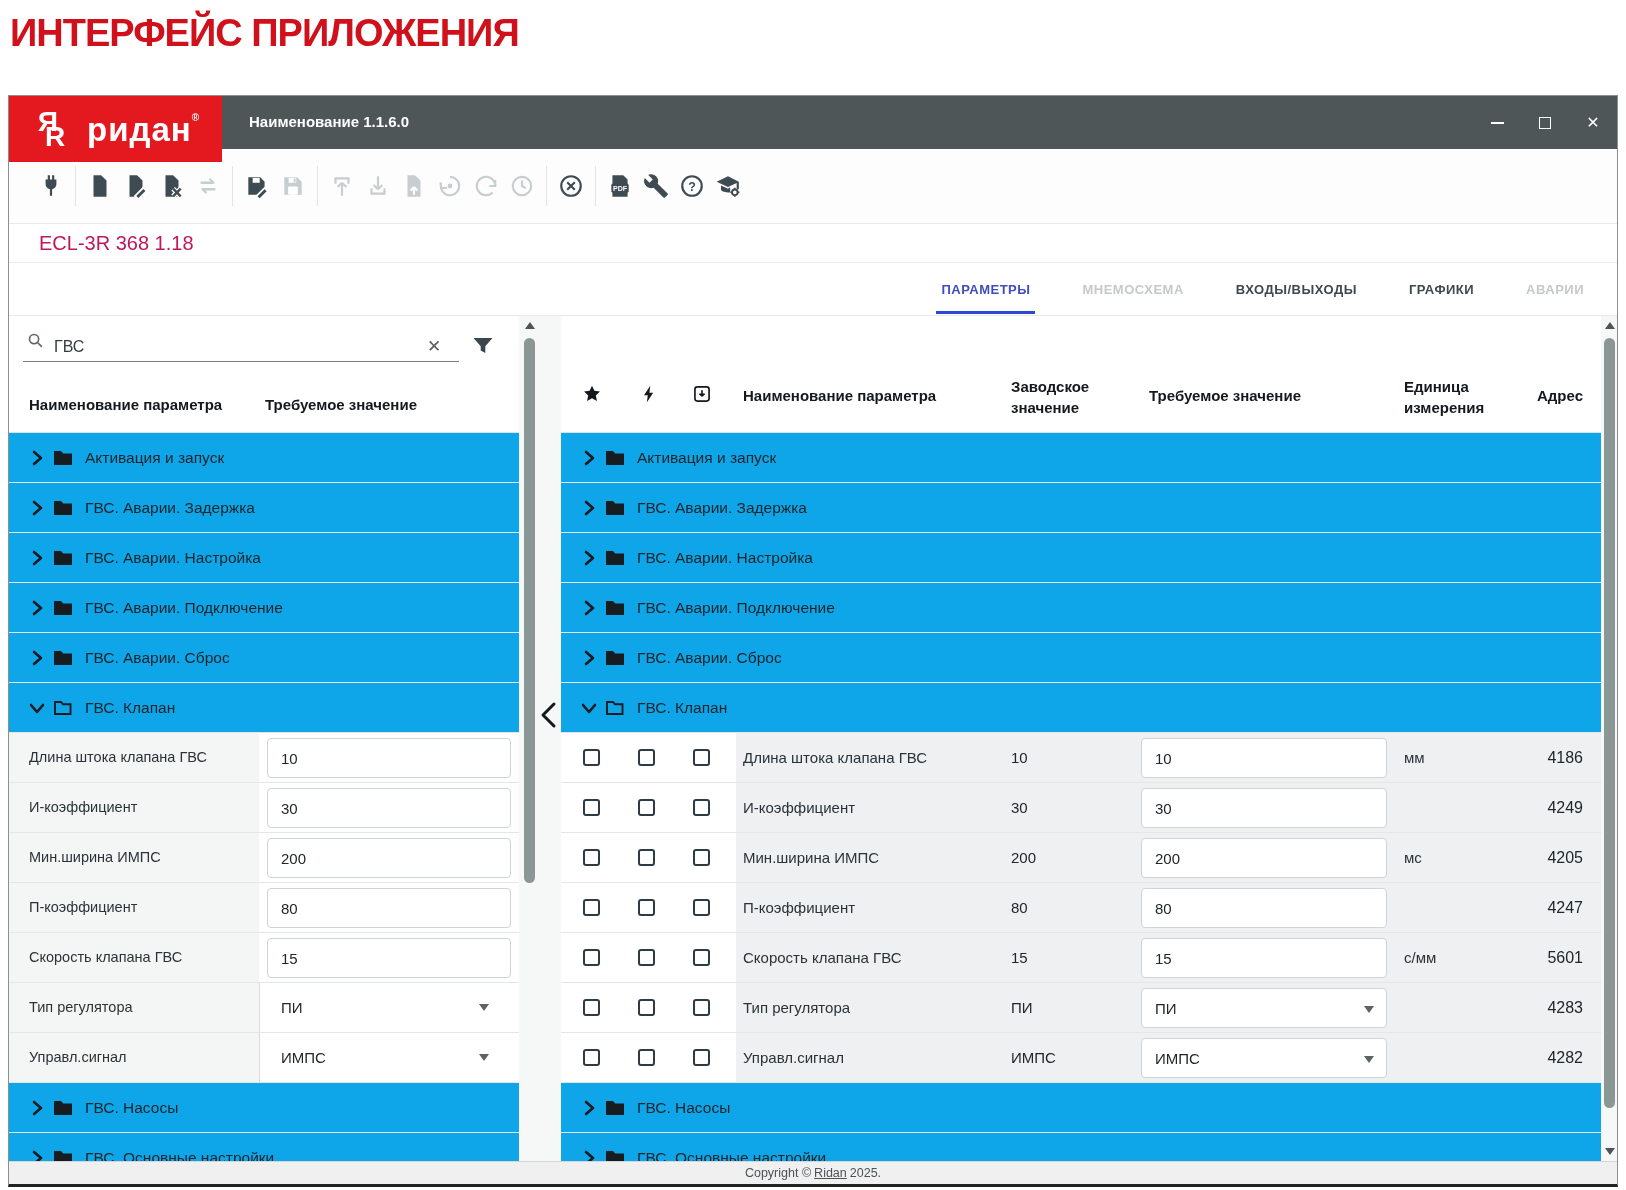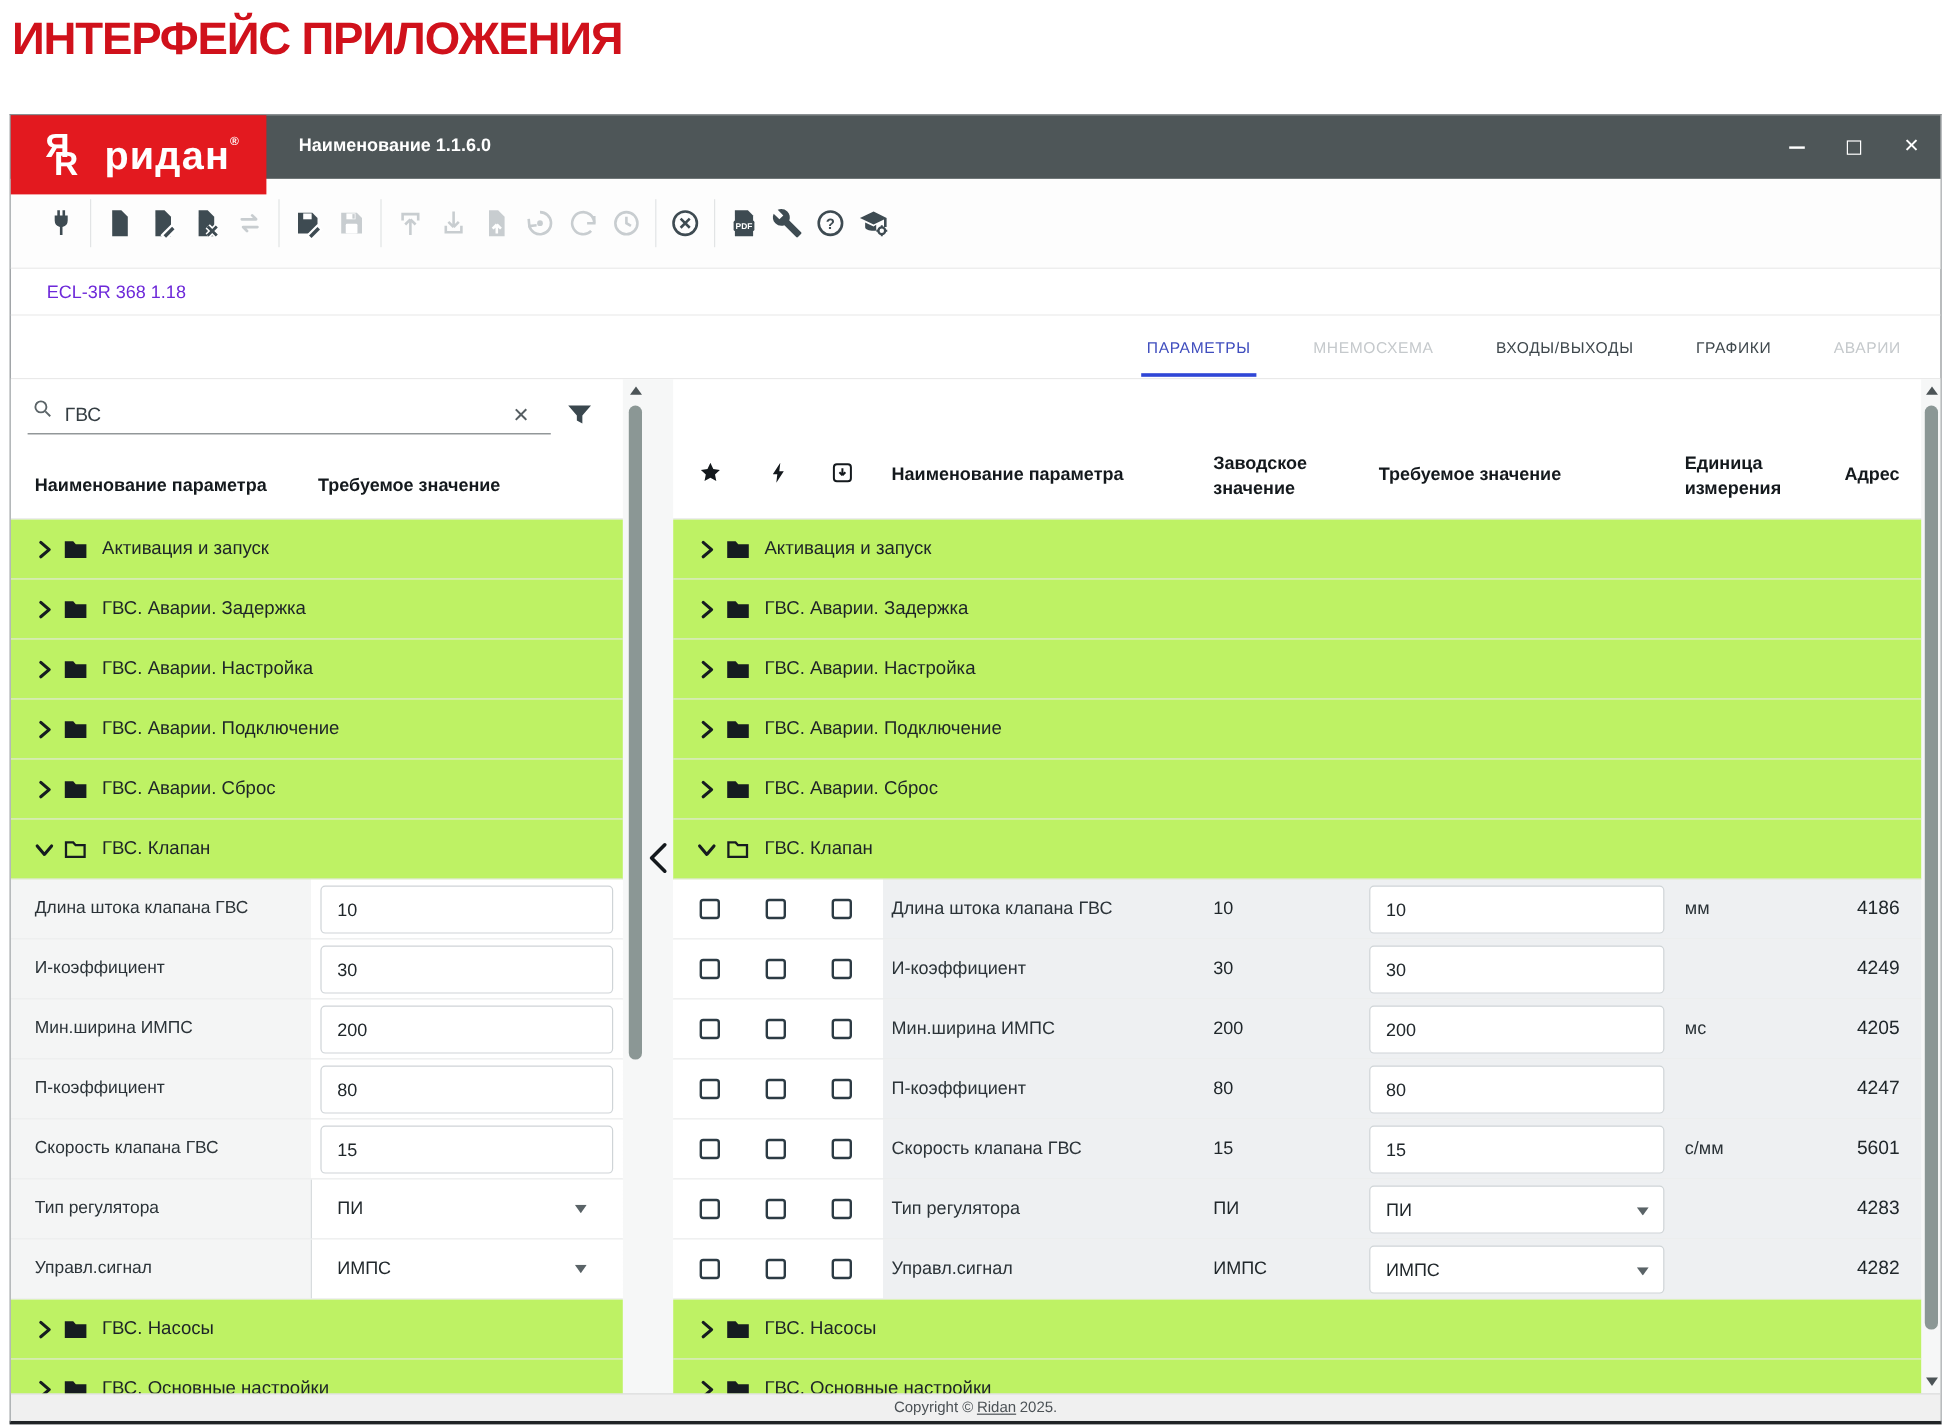--- a/index.html
+++ b/index.html
@@ -24,43 +24,43 @@
   .glyph-min{width:13px;height:2px;background:#fff}
   .glyph-max{width:12px;height:12px;border:1.6px solid #fff}
   .glyph-close{font-size:16px;line-height:1}
   
   .toolbar{height:75px;flex:none;background:#fdfdfd;border-bottom:1px solid #eaeaea;display:flex;align-items:center;padding-left:12px}
   .tbtn{width:36px;height:36px;display:flex;align-items:center;justify-content:center;color:var(--ink)}
   .tbtn.dis{color:var(--dis)}
   .tbtn svg{width:26px;height:26px}
   .tsep{width:1px;height:40px;background:#e2e4e5;margin:0 6px;flex:none}
   
-  .devrow{height:39px;flex:none;border-bottom:1px solid #ececec;display:flex;align-items:center;padding-left:30px;font-size:15px;color:#6d28d9}
+  .devrow{height:39px;flex:none;border-bottom:1px solid #ececec;display:flex;align-items:center;padding-left:30px;font-size:20px;color:#be185d}
   
   .tabsrow{height:53px;flex:none;border-bottom:1px solid #e9e9e9;display:flex;align-items:center;justify-content:flex-end;gap:42px;padding-right:28px}
-  .tab{font-size:13px;font-weight:normal;letter-spacing:.5px;color:#3f484d;padding:17px 5px 14px;border-bottom:3px solid transparent}
+  .tab{font-size:13px;font-weight:bold;letter-spacing:.5px;color:#3f484d;padding:17px 5px 14px;border-bottom:3px solid transparent}
   .tab.active{color:var(--tab-active);border-bottom-color:var(--tab-under)}
   .tab.disabled{color:#c5c9cc}
   
   .content{position:relative;height:845px;flex:none;background:#f6f7f7;overflow:hidden}
   .lpanel{position:absolute;left:0;top:0;width:510px;height:100%;background:#fff}
   .rpanel{position:absolute;left:552px;top:0;width:1040px;height:100%;background:#fff}
   
   .searchrow{position:relative;height:60px;border-bottom:0}
   .searchline{position:absolute;left:14px;top:16px;width:436px;border-bottom:1.6px solid #787e81;height:30px;display:flex;}
   .searchline svg{width:17px;height:17px;color:#5b6468;margin-left:4px}
   .searchinput{border:0;outline:0;font-size:16px;color:#343d42;margin-left:10px;width:330px;font-family:"Liberation Sans",sans-serif;background:transparent}
   .clearx{position:absolute;left:418px;top:20px;font-size:17px;color:#565e62}
   .funnel{position:absolute;left:462px;top:18px;width:24px;height:24px;color:#3a474e}
   
   .lheader{position:relative;height:57px;border-bottom:1px solid #dfe1e2;font-size:15px;font-weight:bold;color:#14191d}
   .lh-name{position:absolute;left:20px;top:20px}
   .lh-req{position:absolute;left:256px;top:20px}
   
-  .lrow,.rrow{position:relative;height:50px;border-bottom:1px solid var(--line);background:#bef264}
+  .lrow,.rrow{position:relative;height:50px;border-bottom:1px solid var(--line);background:#0ea5e9}
   .chev{position:absolute;left:20px;top:17px;width:16px;height:16px;color:#161c20}
   .folder{position:absolute;left:44px;top:15px;width:20px;height:20px;color:#161c20}
   .glabel{position:absolute;left:76px;top:16px;font-size:15.5px;color:var(--ink-dark)}
   .lrow.param{background:linear-gradient(to right,var(--cellgray) 0,var(--cellgray) 250px,#fff 250px)}
   .plabel{position:absolute;left:20px;top:16px;font-size:14.5px;color:#2b3338}
   .pinput{position:absolute;left:258px;top:5px;width:244px;height:40px;border:1px solid var(--border-in);border-radius:4px;background:#fff;font-size:15px;color:#20272b;padding:0 13px;outline:0;font-family:"Liberation Sans",sans-serif}
   .psel{position:absolute;left:250px;top:0;width:260px;height:100%;border-left:1px solid #d8dcde}
   .psel .selval{position:absolute;left:21px;top:16px;font-size:15px;color:#20272b}
   .psel .caret{position:absolute;right:30px;top:21px;width:10px;height:7px;color:#5a6367}
   

